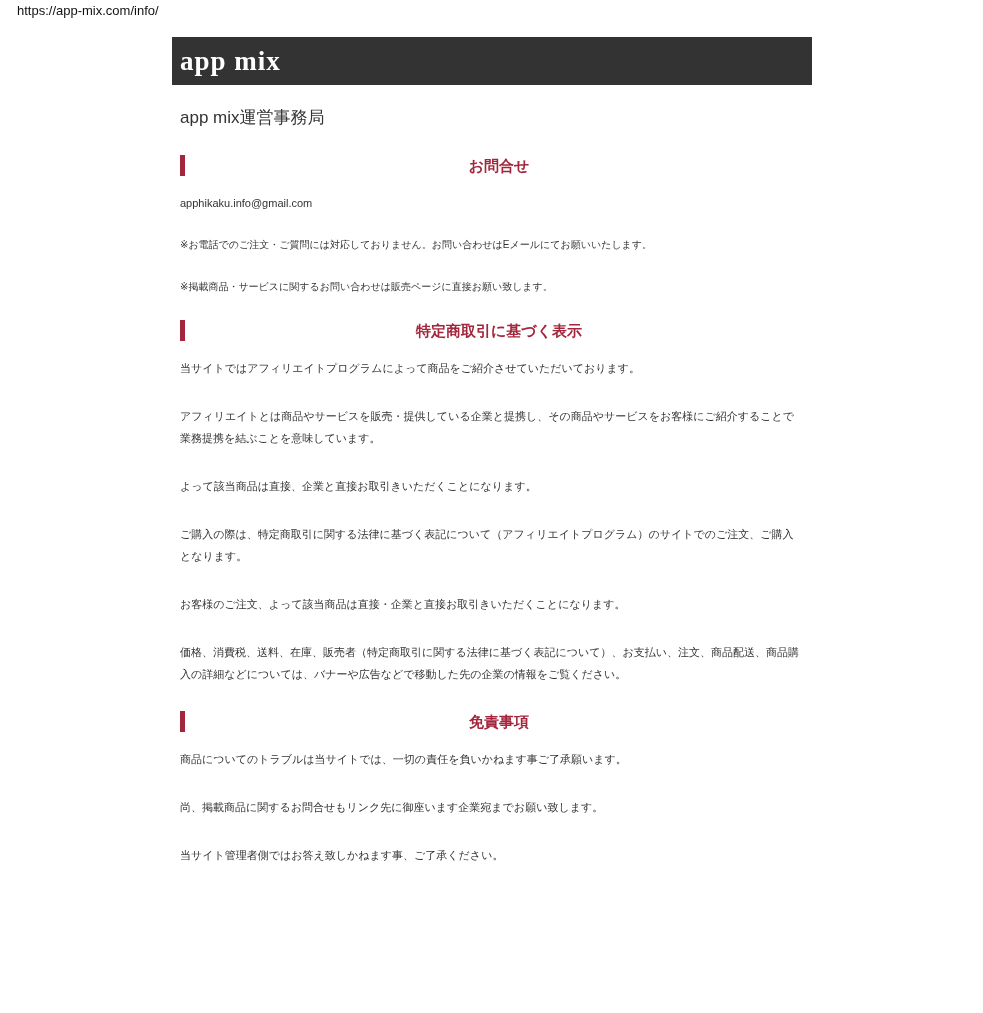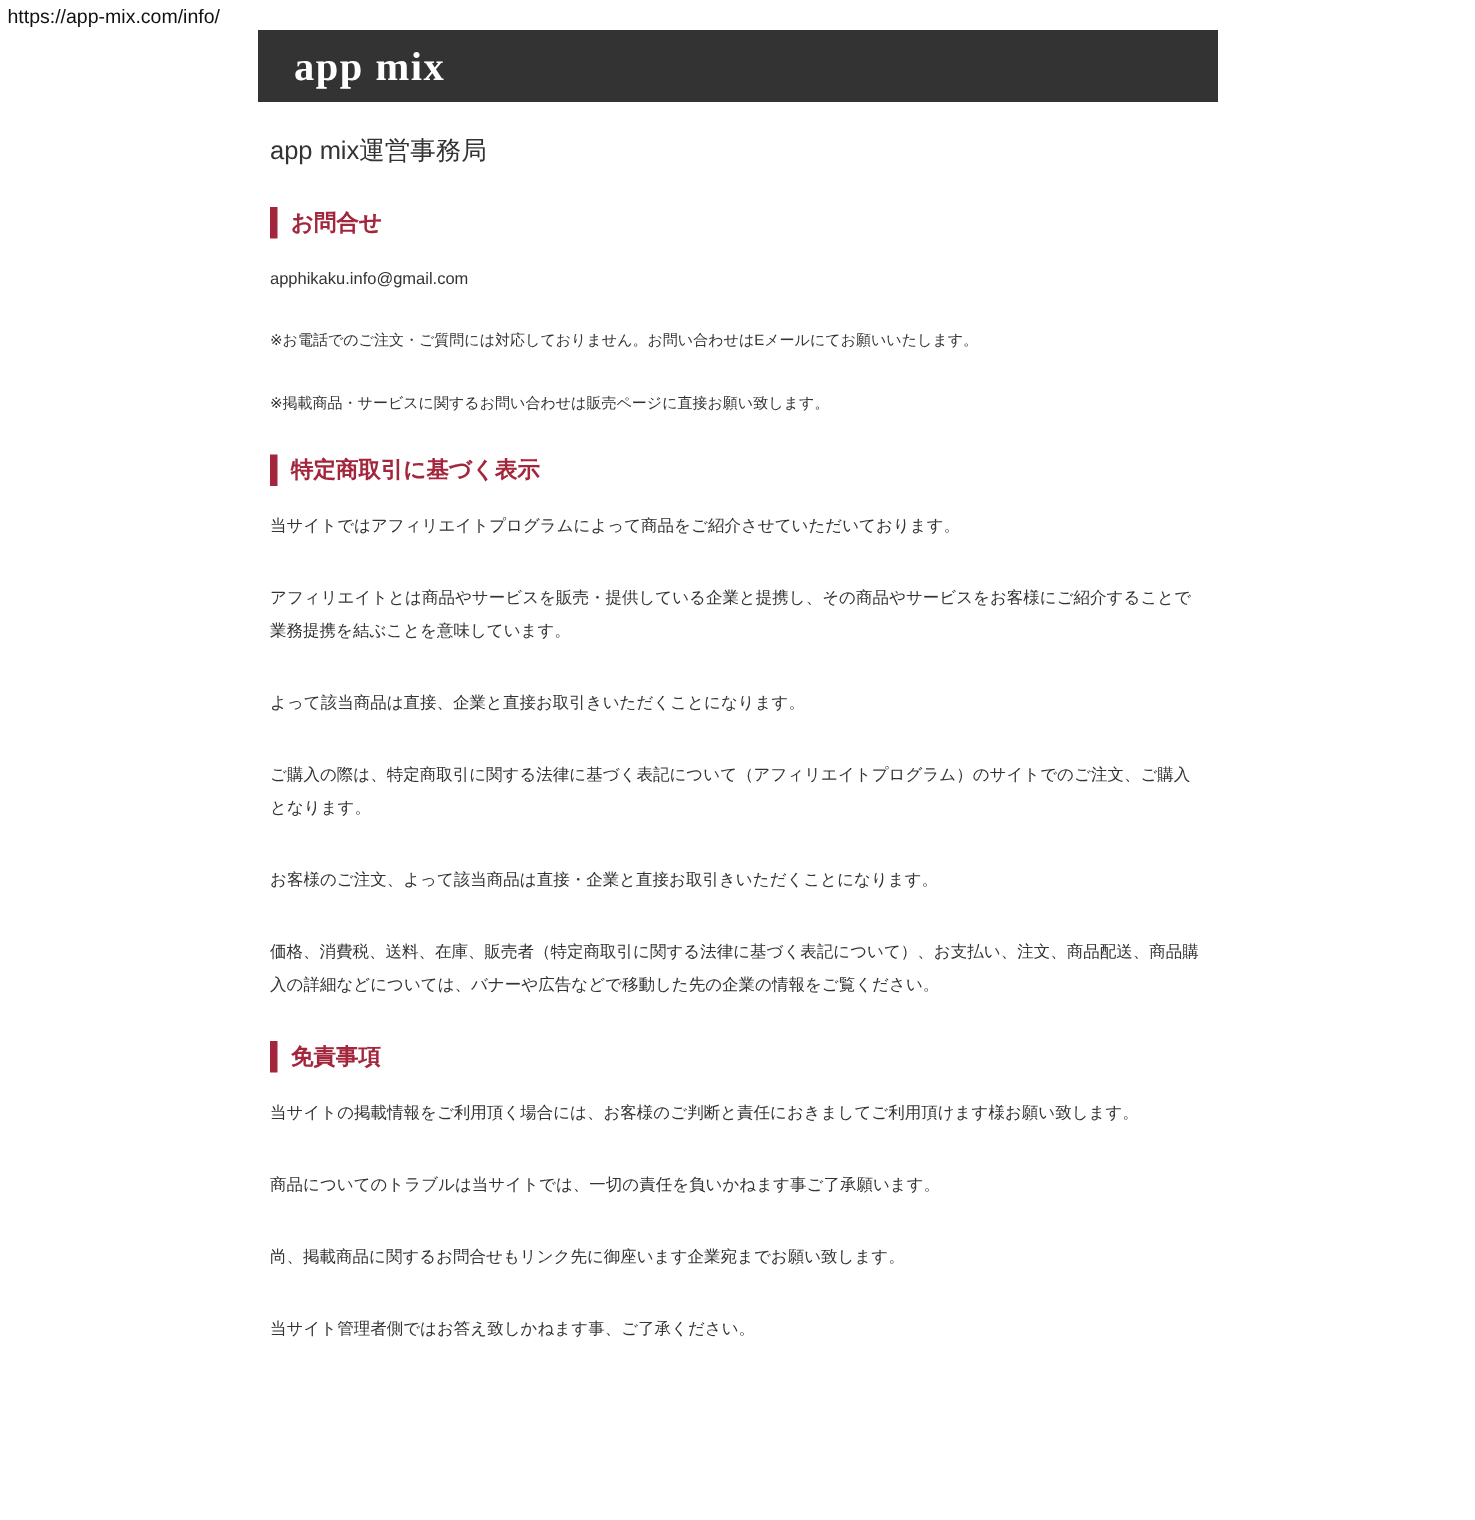--- a/index.html
+++ b/index.html
@@ -7,34 +7,34 @@
   body {
     width: 983px;
     min-height: 1013px;
     background: #ffffff;
     color: #333333;
     font-family: "Liberation Sans", "DejaVu Sans", sans-serif;
   }
   .url-bar {
     font-size: 13px;
     color: #111111;
-    padding: 3px 0 0 5px;
-    height: 20px;
+    padding: 3px 0 0 17px;
+    height: 37px;
     white-space: nowrap;
   }
   .page {
     width: 640px;
     margin-left: 172px;
   }
   .site-header {
     background: #333333;
     height: 48px;
     display: flex;
     align-items: center;
-    padding-left: 24px;
+    padding-left: 8px;
     text-decoration: underline;
   }
   .site-title {
     color: #ffffff;
     font-family: "Liberation Serif", "DejaVu Serif", serif;
     font-weight: bold;
     font-size: 27px;
     letter-spacing: 1px;
   }
   .content {
@@ -46,20 +46,21 @@
     line-height: 20px;
   }
   .sec-heading {
     margin: 27px 0 16px;
     border-left: 5px solid #a3263c;
     padding-left: 9px;
     font-size: 15px;
     font-weight: bold;
     color: #a3263c;
     line-height: 21px;
+    text-align: center;
   }
   .sec-heading.spaced {
     margin-top: 20px;
   }
   .para {
     font-size: 11px;
     line-height: 22px;
     margin: 0 0 26px;
   }
   .email {
@@ -98,21 +99,20 @@
       <p class="para">当サイトではアフィリエイトプログラムによって商品をご紹介させていただいております。</p>
       <p class="para">アフィリエイトとは商品やサービスを販売・提供している企業と提携し、その商品やサービスをお客様にご紹介することで業務提携を結ぶことを意味しています。</p>
       <p class="para">よって該当商品は直接、企業と直接お取引きいただくことになります。</p>
       <p class="para">ご購入の際は、特定商取引に関する法律に基づく表記について（アフィリエイトプログラム）のサイトでのご注文、ご購入となります。</p>
       <p class="para">お客様のご注文、よって該当商品は直接・企業と直接お取引きいただくことになります。</p>
       <p class="para">価格、消費税、送料、在庫、販売者（特定商取引に関する法律に基づく表記について）、お支払い、注文、商品配送、商品購入の詳細などについては、バナーや広告などで移動した先の企業の情報をご覧ください。</p>
     </div>
 
     <div>
       <div class="sec-heading spaced">免責事項</div>
-      <p class="para">当サイトの掲載情報をご利用頂く場合には、お客様のご判断と責任におきましてご利用頂けます様お願い致します。</p>
       <p class="para">商品についてのトラブルは当サイトでは、一切の責任を負いかねます事ご了承願います。</p>
       <p class="para">尚、掲載商品に関するお問合せもリンク先に御座います企業宛までお願い致します。</p>
       <p class="para">当サイト管理者側ではお答え致しかねます事、ご了承ください。</p>
     </div>
 
   </div>
 
 </div>
 
 </body></html>

